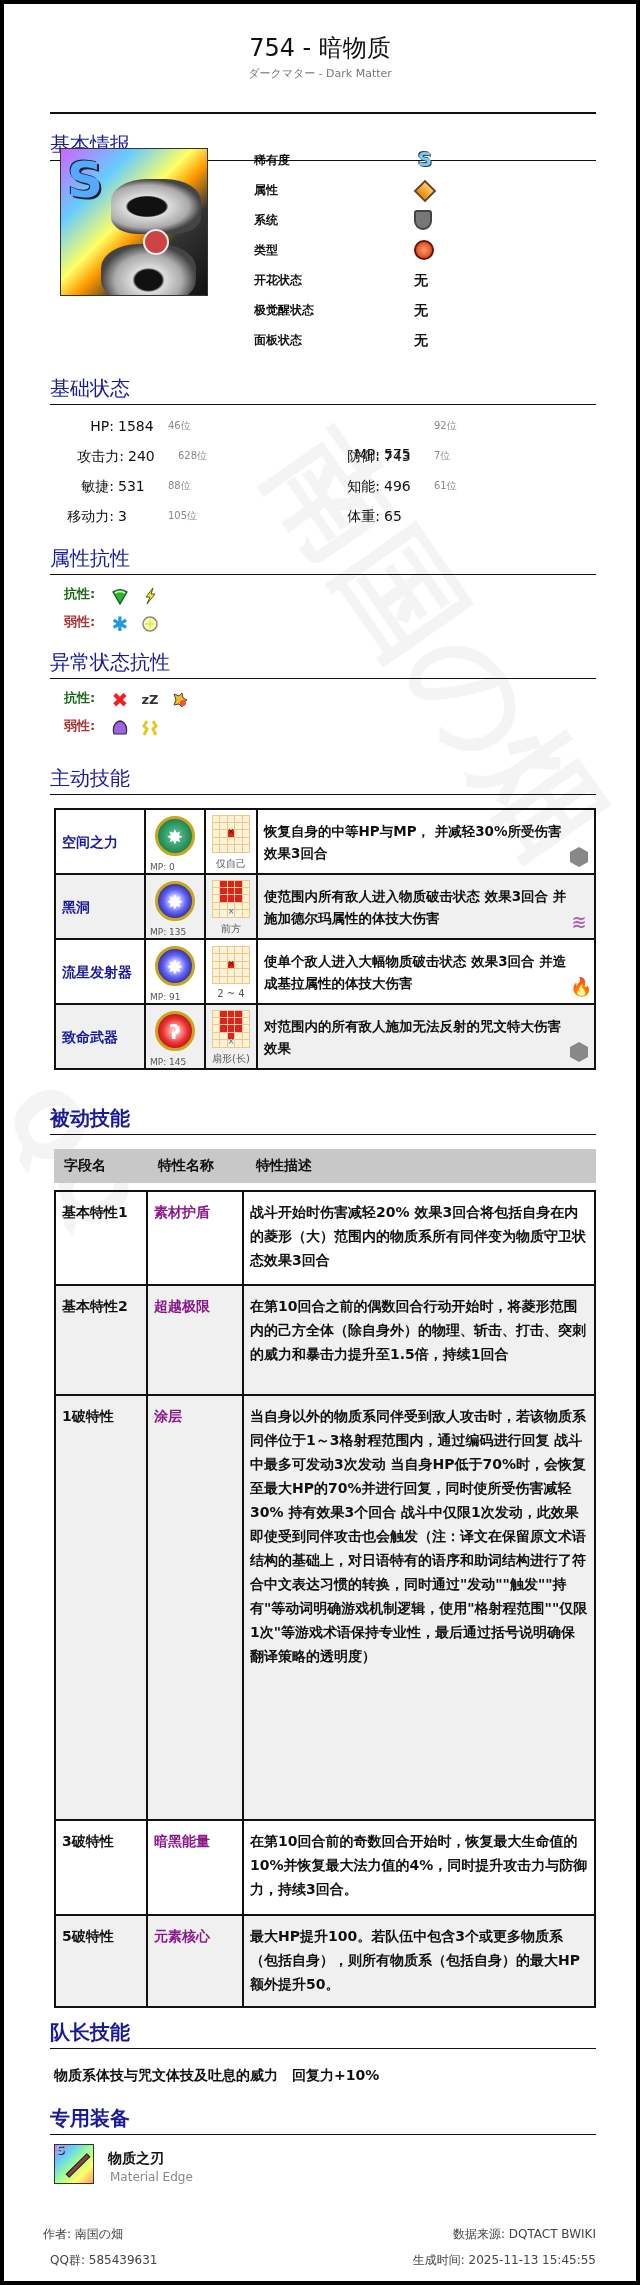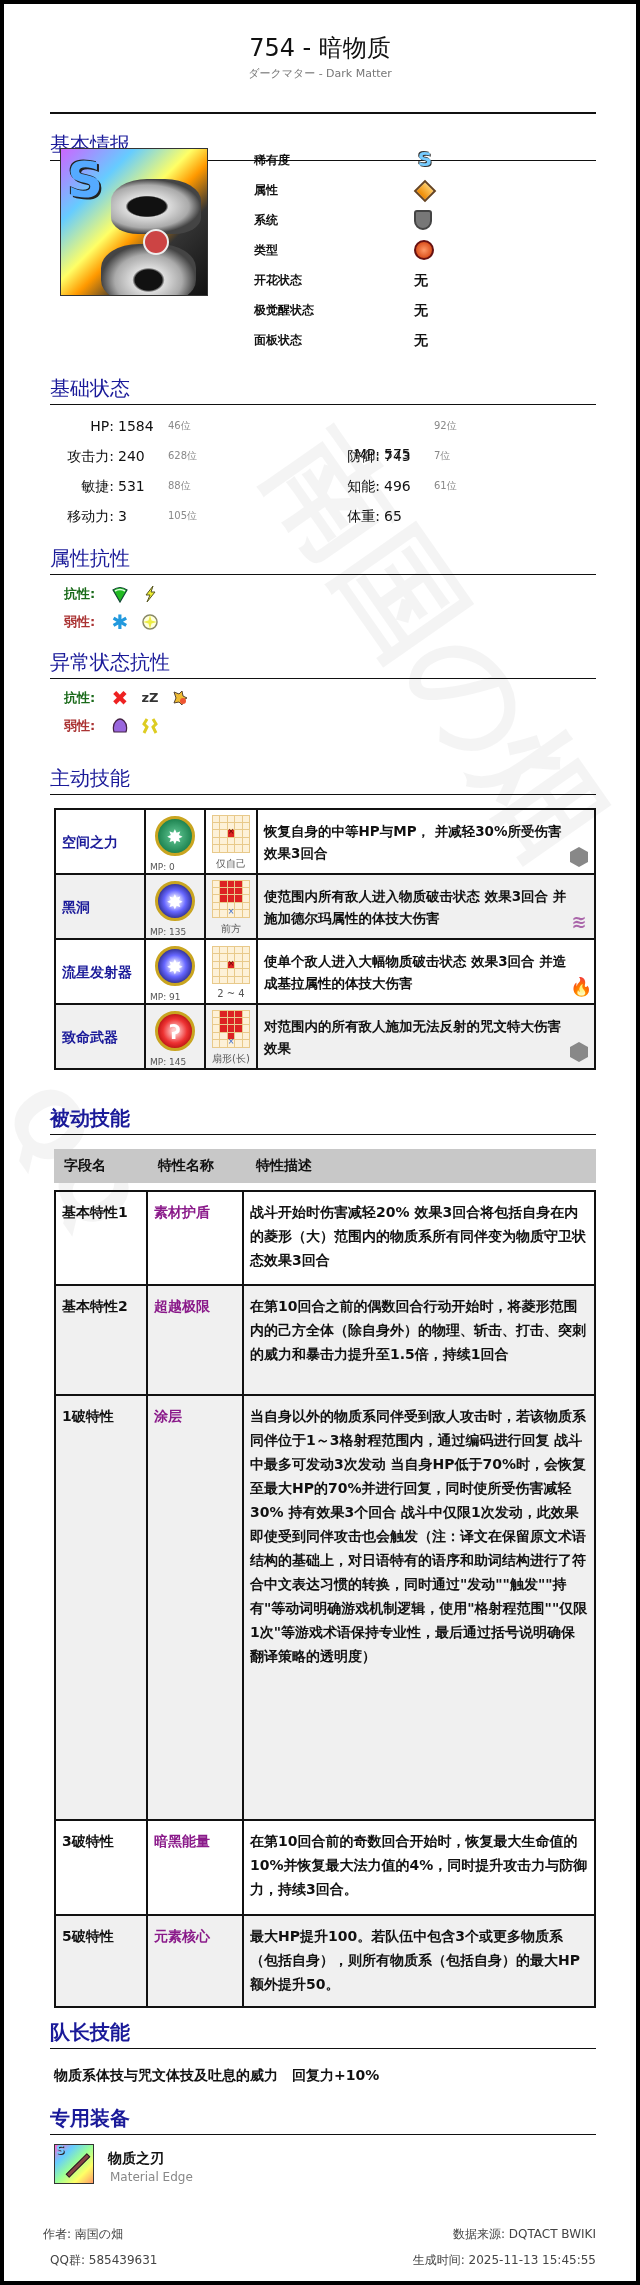--- a/index.html
+++ b/index.html
@@ -20,21 +20,21 @@
   .info-row { position: absolute; left: 250px; font-size: 12px; font-weight: bold; height: 20px; line-height: 20px; }
   .info-val { position: absolute; left: 410px; font-size: 14px; font-weight: bold; height: 20px; line-height: 20px; }
   .icon-s { width: 22px; height: 22px; font-size: 20px; font-weight: bold; color: #7cf; text-shadow: 1px 1px 0 #333,-1px -1px 0 #333; text-align: center; line-height: 22px; }
   .icon-diamond { width: 16px; height: 16px; margin: 3px; background: linear-gradient(#fc6,#e80); border: 2px solid #642; transform: rotate(45deg); }
   .icon-shield { width: 18px; height: 20px; background: #777; border: 2px solid #444; border-radius: 3px 3px 9px 9px; }
   .icon-circle { width: 20px; height: 20px; border-radius: 50%; background: radial-gradient(#f96,#c30); border: 2px solid #611; }
   .stat { position: absolute; font-size: 14px; height: 20px; line-height: 20px; white-space: nowrap; }
   .stat .lbl { display: inline-block; text-align: right; width: 64px; }
   .stat .val { display: inline-block; width: 54px; padding-left: 4px; }
   .stat .rank { font-size: 10px; color: #888; vertical-align: top; }
-  .res-row { position: absolute; left: 60px; height: 24px; line-height: 24px; display: flex; align-items: center; }
+  .res-row { position: absolute; left: 60px; height: 24px; line-height: 24px; display: flex; align-items: flex-end; }
   .res-lbl { font-size: 13px; font-weight: bold; width: 46px; }
   .res-lbl.good { color: #1a6a1a; }
   .res-lbl.bad { color: #a33; }
   .ricon { width: 20px; height: 20px; margin-right: 10px; display: flex; align-items: center; justify-content: center; font-size: 16px; }
   table.active { position: absolute; left: 50px; top: 804px; width: 542px; border-collapse: collapse; }
   table.active td { border: 2px solid #111; vertical-align: middle; }
   table.active tr { height: 65px; }
   table.active tr.alt { background: #f0f0f0; }
   .sk-name { width: 90px; padding-left: 6px; font-size: 14px; font-weight: bold; color: #1a1a99; line-height: 28px; }
   .sk-icon { width: 60px; text-align: center; position: relative; }
@@ -121,21 +121,21 @@
 
   <div class="info-row" style="top:326px;">面板状态</div>
   <div class="info-val" style="top:326px;">无</div>
 
   <div class="sec-h" style="top:372px;">基础状态</div>
   <div class="rule" style="top:400px;height:1px;"></div>
 
   <div class="stat" style="left:46px;top:412px;">
     <span class="lbl">HP:</span><span class="val">1584</span><span class="rank">46位</span>
   </div>
-  <div class="stat" style="left:46px;top:442px;">
+  <div class="stat" style="left:56px;top:442px;">
     <span class="lbl">攻击力:</span><span class="val">240</span><span class="rank">628位</span>
   </div>
   <div class="stat" style="left:46px;top:472px;">
     <span class="lbl">敏捷:</span><span class="val">531</span><span class="rank">88位</span>
   </div>
   <div class="stat" style="left:46px;top:502px;">
     <span class="lbl">移动力:</span><span class="val">3</span><span class="rank">105位</span>
   </div>
 
   <div class="stat" style="left:326px;top:412px;">

